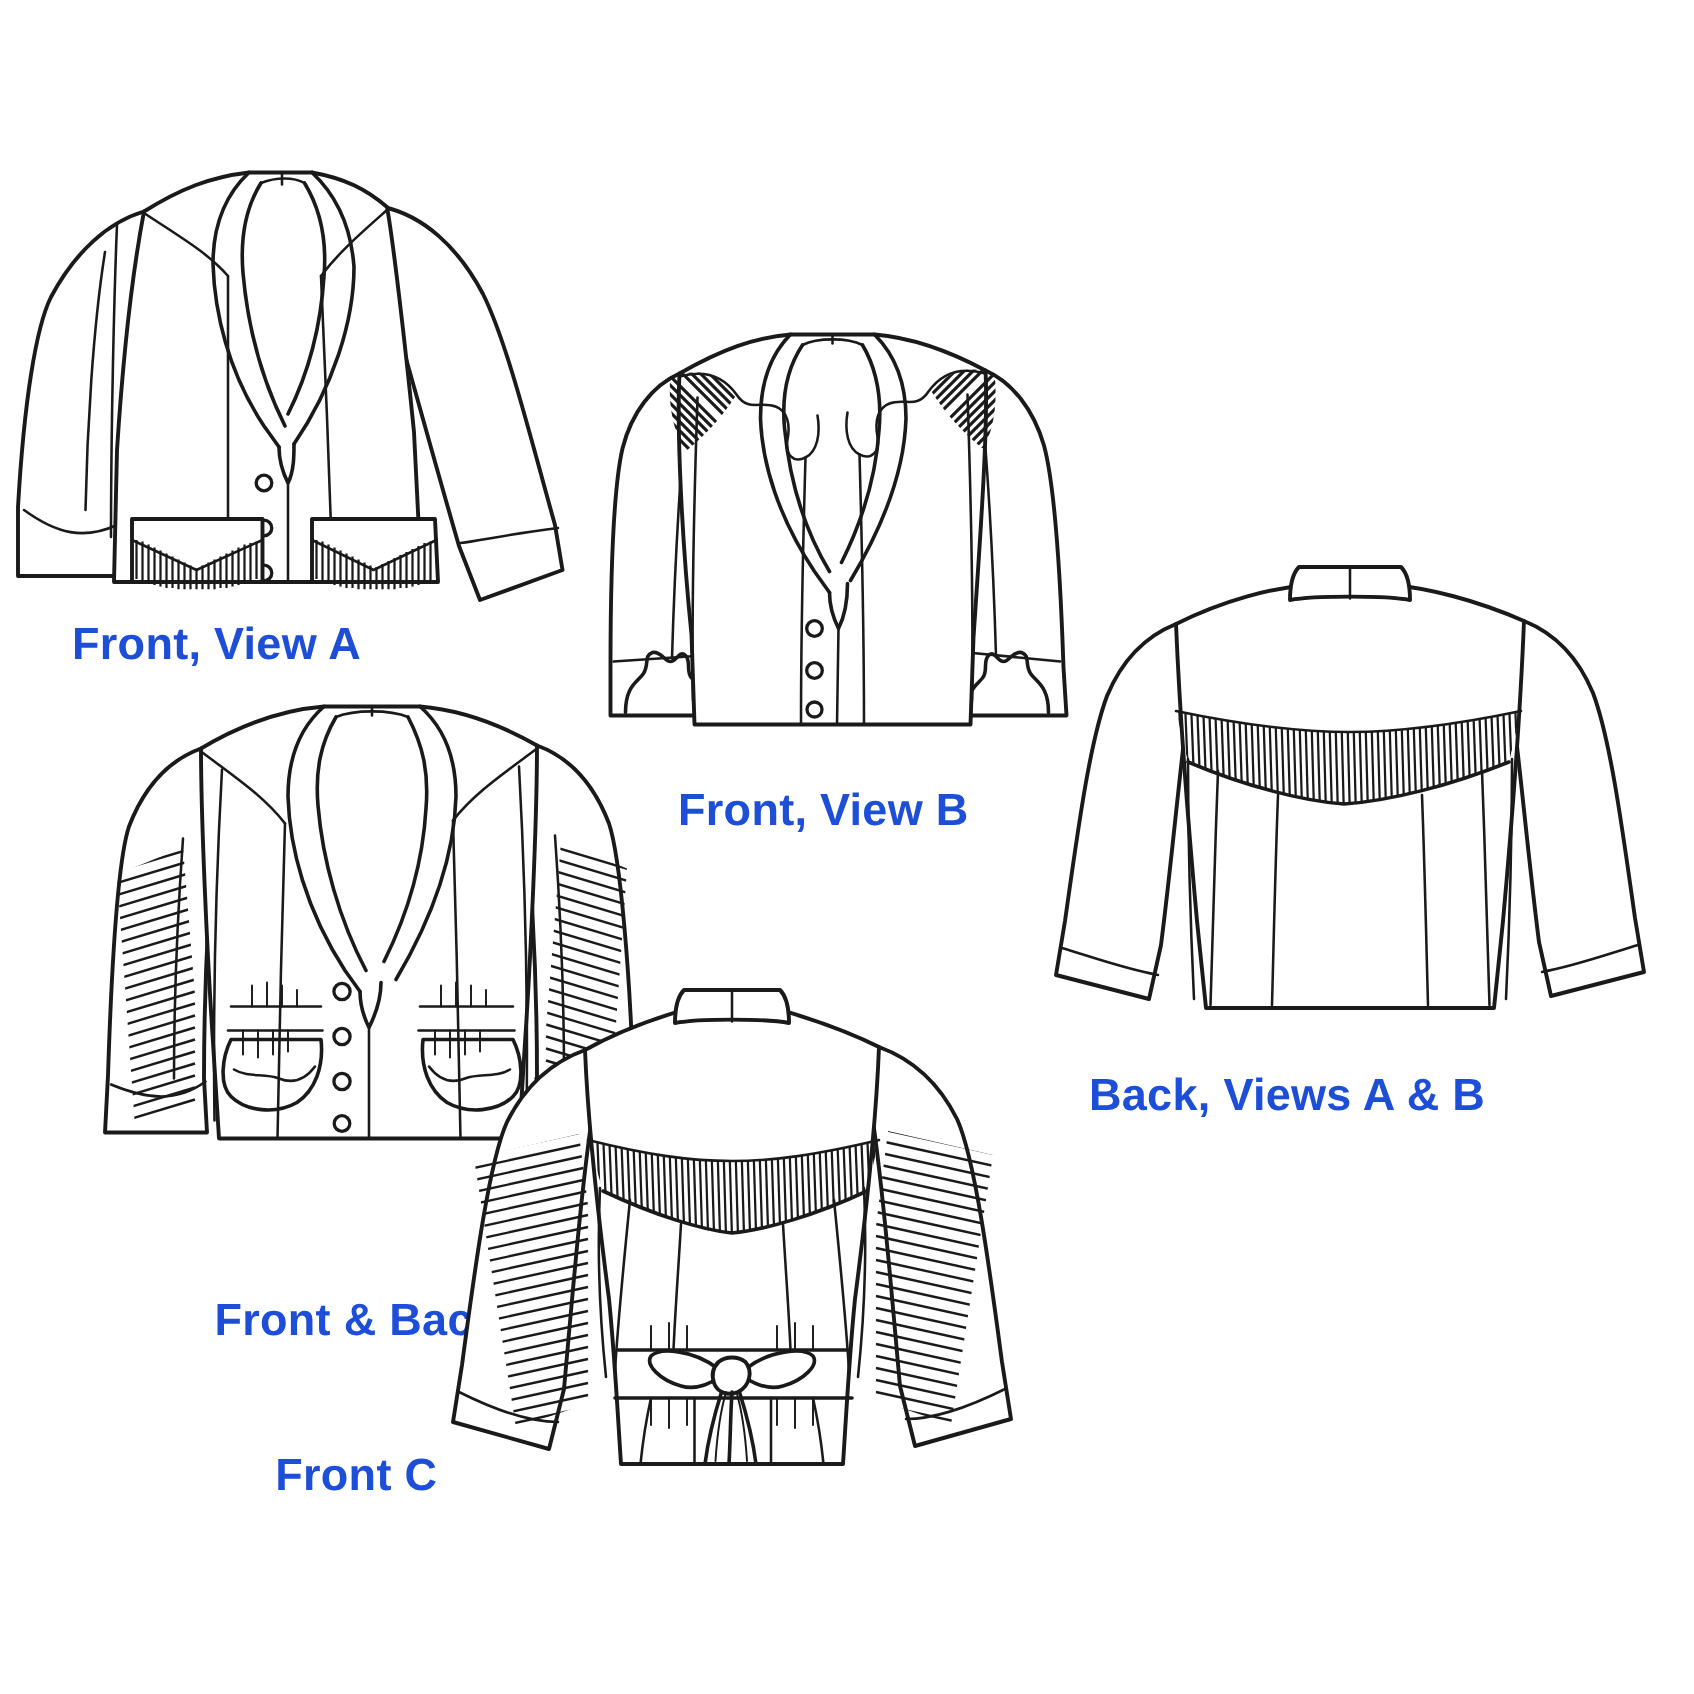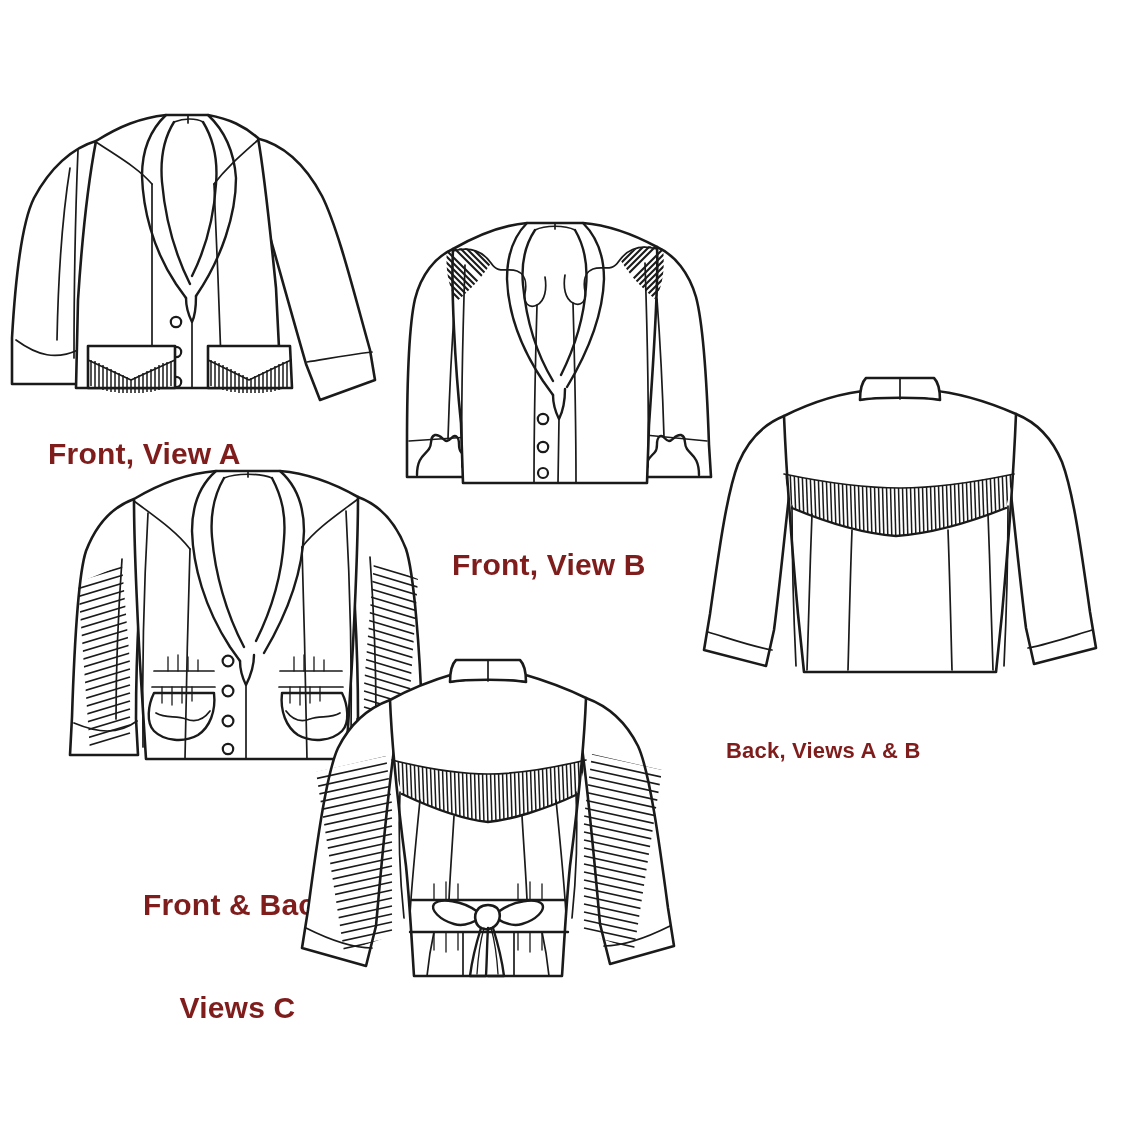--- a/index.html
+++ b/index.html
@@ -22,29 +22,28 @@
     position: absolute;
   }
   .fig svg {
     display: block;
     overflow: visible;
   }
   .caption {
     position: absolute;
     font-family: "Liberation Sans", sans-serif;
     font-weight: bold;
-    color: #7f1d1d;
+    color: #1d4ed8;
     letter-spacing: 0.2px;
     white-space: pre;
     line-height: 1.14;
-    margin-top: 24px;
   }
   .cap-a  { left: 48px;  top: 413px; font-size: 30px; }
   .cap-b  { left: 452px; top: 524px; font-size: 30px; text-align: center; }
-  .cap-ab { left: 726px; top: 714px; font-size: 22px; }
+  .cap-ab { left: 726px; top: 714px; font-size: 30px; }
   .cap-c  { left: 120px; top: 796px; font-size: 30px; text-align: center; width: 235px; }
 
   
   .outline   { fill: #ffffff; stroke: #1a1a1a; stroke-width: 2.6; stroke-linejoin: round; stroke-linecap: round; }
   .outline-t { fill: none;    stroke: #1a1a1a; stroke-width: 2.4; stroke-linejoin: round; stroke-linecap: round; }
   .seam      { fill: none;    stroke: #1a1a1a; stroke-width: 1.7; stroke-linejoin: round; stroke-linecap: round; }
   .seam-thin { fill: none;    stroke: #1a1a1a; stroke-width: 1.3; stroke-linejoin: round; stroke-linecap: round; }
   .btn       { fill: #ffffff; stroke: #1a1a1a; stroke-width: 2.2; }
   .fringe-v  { stroke: #1a1a1a; stroke-width: 1.5; }
   .fringe-d  { stroke: #1a1a1a; stroke-width: 1.6; }
@@ -476,21 +475,21 @@
             <line x1="262" y1="222" x2="262" y2="236"></line>
         </g>
         <path class="outline-t" d="M224,228 L284,228 C290,240 292,258 284,266 C274,276 254,278 240,270
                                    C228,262 222,246 224,228 Z"></path>
         <path class="seam" d="M228,246 C234,254 242,258 252,254 C262,250 272,254 282,248"></path>
       </g>
     </svg>
   </div>
   <div class="caption cap-c">
     <div>Front &amp; Back</div>
-    <div>Views C</div>
+    <div>Front C</div>
   </div>
 
   <div class="fig" style="left:288px; top:660px; width:400px; height:340px;">
     <svg width="400" height="340" viewBox="0 0 400 340" aria-hidden="true">
       <defs>
         <clipPath id="cbYoke">
           <path d="M104,100 L114,134 C148,150 180,160 200,162 C222,160 256,150 290,134 L298,100
                    C254,110 228,114 200,114 C172,114 144,110 104,100 Z"></path>
         </clipPath>
         <clipPath id="cbSlvL">

